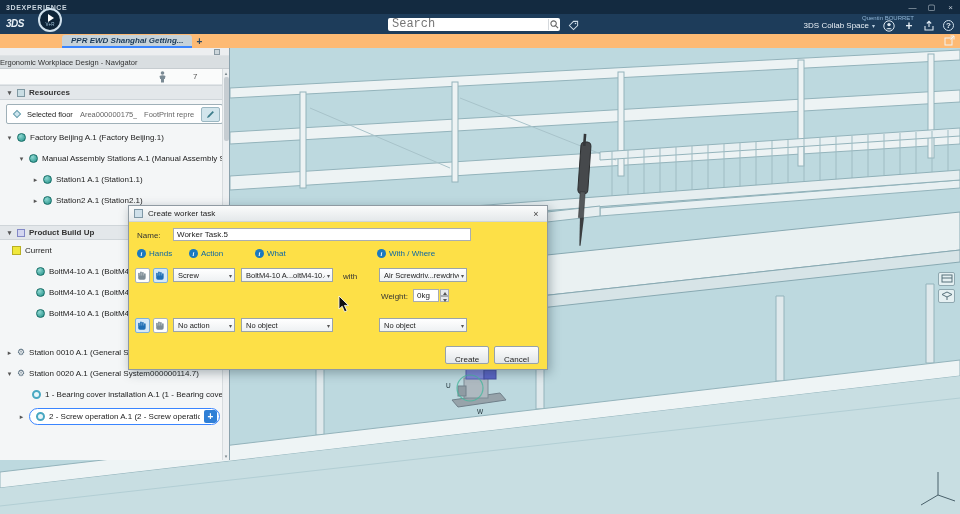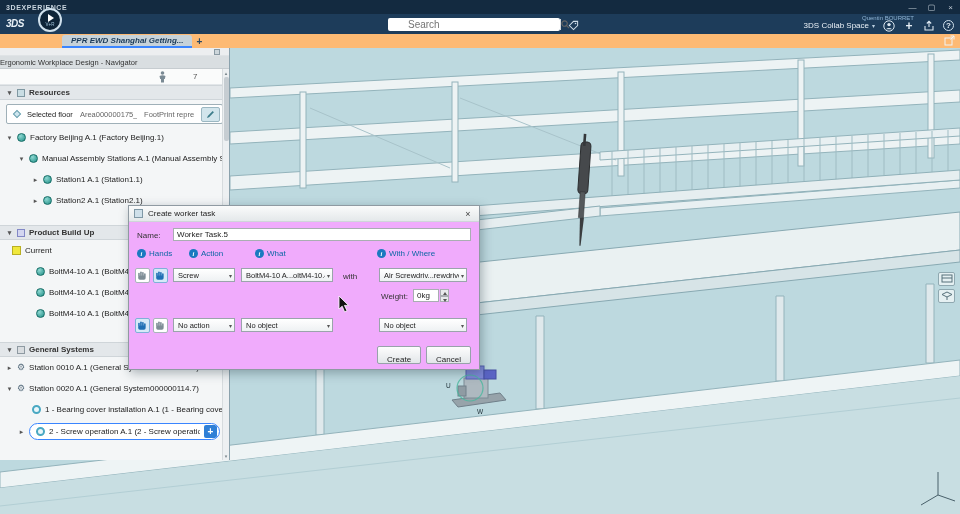--- a/index.html
+++ b/index.html
@@ -14,21 +14,21 @@
 .wc{width:19px;display:flex;align-items:center;justify-content:center;color:#c3cdd6;font-size:8px}
 .headerbar{position:absolute;left:0;right:0;top:14px;height:20px;background:#1d3c5a;z-index:6;color:#fff}
 .logo3ds{position:absolute;left:6px;top:4px;font-size:10px;font-style:italic;font-weight:bold;color:#e8f0f6;letter-spacing:-.5px}
 .compass{position:absolute;left:38px;top:-6px;width:24px;height:24px;border-radius:50%;background:#0e2438;border:2px solid #cfe0ec;display:flex;flex-direction:column;align-items:center;justify-content:center;z-index:7}
 .compass .play{width:0;height:0;border-left:6px solid #fff;border-top:4px solid transparent;border-bottom:4px solid transparent;margin-left:2px}
 .compass .clabel{font-size:4.5px;color:#9fc2da}
 .app-title{position:absolute;left:68px;top:5px;font-size:8.5px;white-space:nowrap}
 .app-title .b{font-weight:bold}
 .app-title .sub{font-size:7.5px;color:#c3d2de;margin-left:3px}
 .searchbox{position:absolute;left:388px;top:3.5px;width:172px;height:13px;background:#fff;border-radius:2px;display:flex;align-items:center}
-.searchbox input{flex:1;border:0;outline:0;background:transparent;font-size:10px;padding:0 20px;color:#333;font-family:Liberation Sans, sans-serif}
+.searchbox input{flex:1;border:0;outline:0;background:transparent;font-size:12px;padding:0 4px;color:#333;font-family:Liberation Mono, monospace}
 .searchbox .mag{width:15px;height:11px;border-left:1px solid #d5d9dd;display:flex;align-items:center;justify-content:center}
 .tagbtn{position:absolute;left:566px;top:4px;width:14px;height:14px;display:flex;align-items:center;justify-content:center}
 .user-name{position:absolute;right:46px;top:1px;font-size:6px;color:#8fb4d4}
 .right-cluster{position:absolute;right:6px;top:5px;display:flex;align-items:center;gap:8px}
 .collab{font-size:8px;display:flex;align-items:center;gap:3px;color:#eaf1f7}
 .caret{font-size:6px;color:#bcd0e0}
 .hicon{display:flex;align-items:center;justify-content:center;color:#e6eef5}
 .hicon.plus{font-size:12px;font-weight:bold;width:12px;height:13px}
 .hicon.help{font-size:8px;font-weight:bold;border:1px solid #cfe0ec;border-radius:50%;width:11px;height:11px}
 .tabbar{position:absolute;left:0;right:0;top:34px;height:14px;background:#fdba74;z-index:6;display:flex;align-items:flex-end}
@@ -68,21 +68,21 @@
 .selrow{height:23px}
 .sel-box{display:flex;align-items:center;gap:4px;border:1px solid #3a85ff;border-radius:9px;background:#fff;height:17px;padding:0 2px 0 6px;flex:1;margin-right:9px;overflow:hidden}
 .addbadge{margin-left:auto;width:13px;height:13px;background:#2f7fd6;border-radius:2px;color:#fff;font-size:10px;font-weight:bold;display:flex;align-items:center;justify-content:center;flex:0 0 auto}
 .nav-scroll{position:absolute;top:21px;right:0;bottom:0;width:7px;background:#edf0f2;border-left:1px solid #d6dbde;display:flex;flex-direction:column;align-items:center;z-index:3}
 .sb-up::before{content:"▴"}.sb-down::before{content:"▾"}
 .sb-up,.sb-down{font-size:5px;color:#7a858c;height:8px;line-height:8px}
 .sb-thumb{width:5px;height:64px;background:#c6cdd2;border-radius:2px}
 .sb-down{margin-top:auto}
 
 
-.dialog{position:absolute;left:128px;top:205px;width:352px;height:165px;background:#f0abfc;border:1px solid #8f9aa2;box-shadow:2px 3px 10px rgba(30,50,60,.35);z-index:5;font-size:8px}
+.dialog{position:absolute;left:128px;top:205px;width:420px;height:165px;background:#fde047;border:1px solid #8f9aa2;box-shadow:2px 3px 10px rgba(30,50,60,.35);z-index:5;font-size:8px}
 .dlg-title{height:16px;background:linear-gradient(#fafbfb,#e4e8ea);border-bottom:1px solid #cfd5d9;display:flex;align-items:center;gap:5px;padding:0 5px}
 .dlg-ico{width:9px;height:9px;background:#cfe0ea;border:1px solid #7f98a6}
 .dlg-close{margin-left:auto;color:#444;font-size:9px;width:12px;text-align:center}
 .dlg-body{position:relative;height:147px}
 .dlg-lbl{position:absolute;color:#333}
 .txt{position:absolute;height:13px;border:1px solid #a9adb2;background:#fff;font-size:8px;font-family:inherit;padding:0 3px;color:#222}
 .dd{position:absolute;height:14px;border:1px solid #9aa4ab;background:linear-gradient(#fff,#eef1f3);display:flex;align-items:center;padding:0 2px 0 4px}
 .dd-t{flex:1;font-size:7.5px;color:#222;white-space:nowrap;overflow:hidden}
 .dd-c{font-size:6px;color:#555;margin-left:2px}
 .colh{position:absolute;display:flex;align-items:center;gap:3px;color:#0b66a4;font-size:8px}
@@ -322,25 +322,20 @@
     <span class="ico sphere"></span>
     <span class="lbl">BoltM4-10 A.1 (BoltM4-1...</span>
   </div>
   <div class="trow pl36">
     <span class="ico sphere"></span>
     <span class="lbl">BoltM4-10 A.1 (BoltM4-1...</span>
   </div>
 
   <div class="spacer2"></div>
 
-  <div class="sec-h">
-    <span class="arr down"></span>
-    <span class="hico g"></span>
-    <span>General Systems</span>
-  </div>
   <div class="trow">
     <span class="arr right"></span>
     <span class="ico gear">⚙</span>
     <span class="lbl">Station 0010 A.1 (General System000000113.6)</span>
   </div>
   <div class="trow">
     <span class="arr down"></span>
     <span class="ico gear">⚙</span>
     <span class="lbl">Station 0020 A.1 (General System000000114.7)</span>
   </div>

